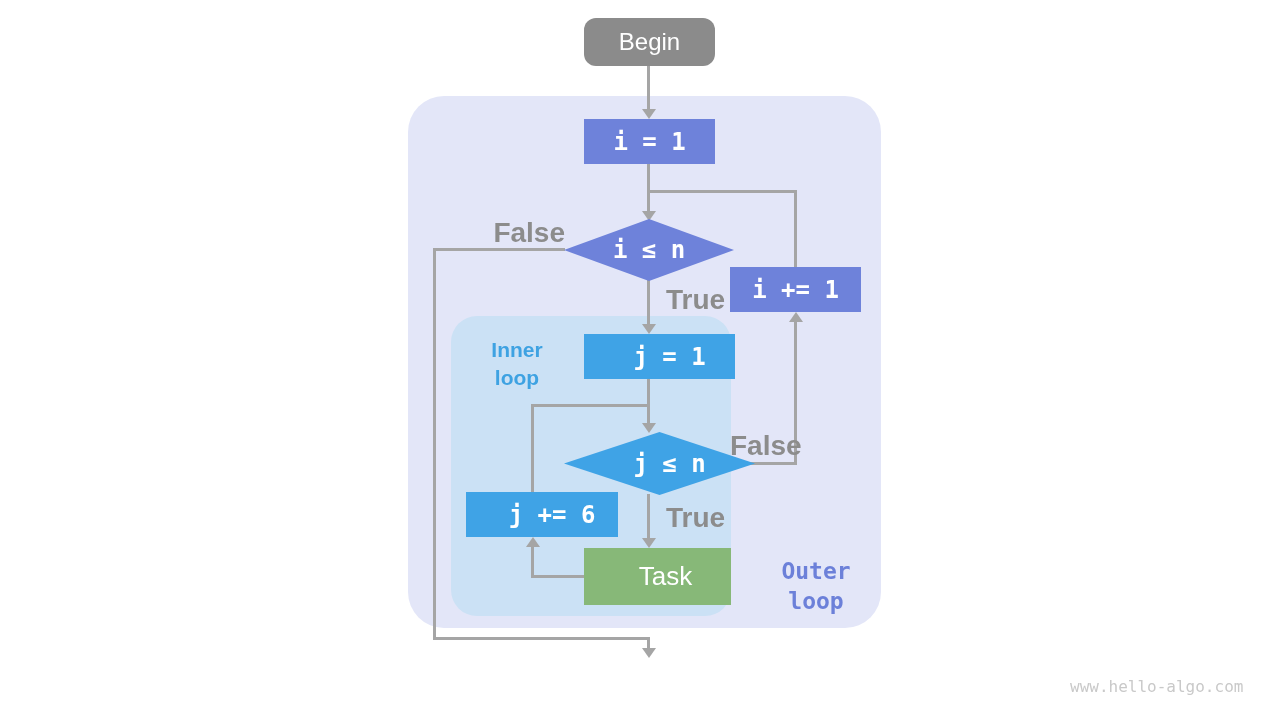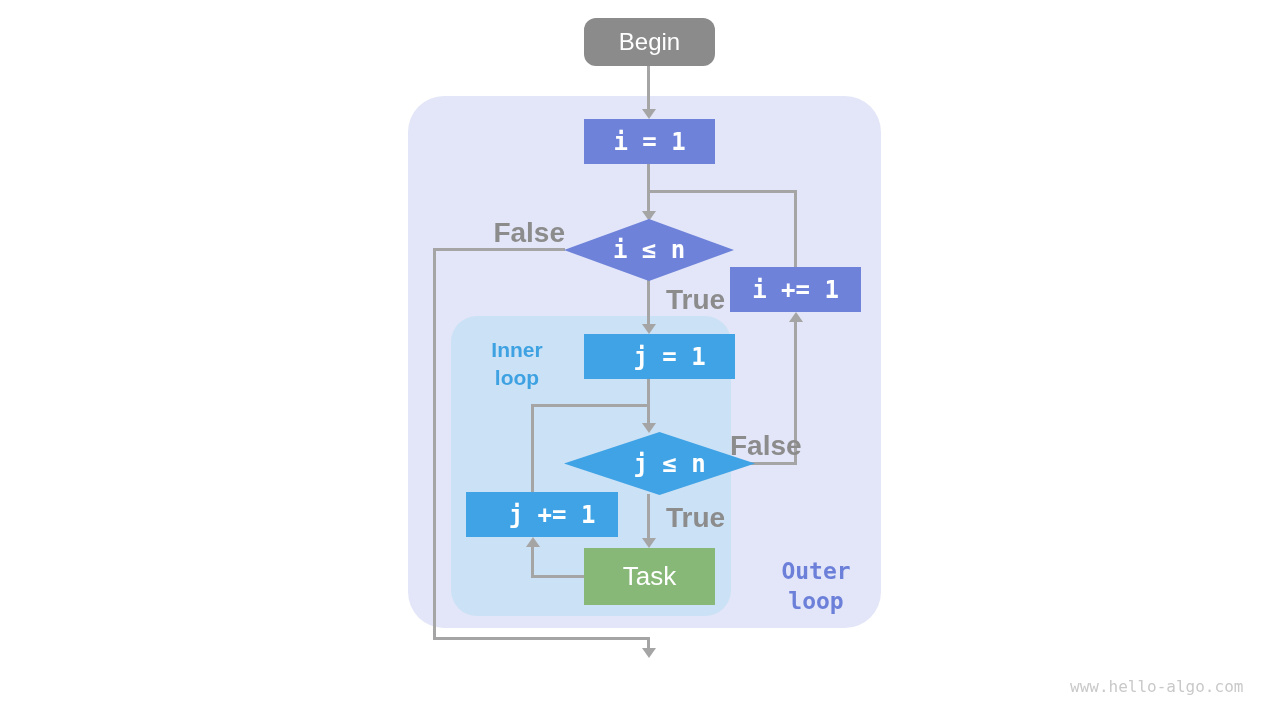--- a/index.html
+++ b/index.html
@@ -10,21 +10,21 @@
   #inner-region{background:var(--inner-bg,#cbe1f5);border-radius:26px;}
   .ln{position:absolute;background:var(--connector,#a5a5a5);}
   .arr{position:absolute;width:0;height:0;border-left:7px solid transparent;border-right:7px solid transparent;}
   .arr-d{border-top:10px solid var(--connector,#a5a5a5);}
   .arr-u{border-bottom:10px solid var(--connector,#a5a5a5);}
   .node{position:absolute;display:flex;align-items:center;justify-content:center;color:#ffffff;}
   .terminal{background:var(--terminal-node,#8b8b8b);border-radius:12px;font-size:24px;}
   .code{font-family:"DejaVu Sans Mono",monospace;font-weight:bold;font-size:24px;}
   .outer-node{background:var(--outer-node,#6e82da);}
   .inner-node{background:var(--inner-node,#3fa3e6);padding-left:20px;}
-  .task{background:var(--task-node,#87b878);font-size:26px;}
+  .task{background:var(--task-node,#87b878);font-size:26px;padding-left:16px;}
   .diamond{clip-path:polygon(50% 0,100% 50%,50% 100%,0 50%);}
   .branch{position:absolute;font-weight:bold;font-size:28px;color:var(--branch-text,#8c8c8c);}
   .looplabel{position:absolute;text-align:center;font-weight:bold;}
   #inner-loop-label{color:var(--inner-label,#3ea2e2);font-size:21px;line-height:28px;}
   #outer-loop-label{color:var(--outer-label,#6c80d9);font-family:"DejaVu Sans Mono",monospace;
                     font-size:23px;line-height:30px;}
   .watermark{position:absolute;font-family:"DejaVu Sans Mono",monospace;font-size:16px;
              color:var(--watermark,#c9c9c9);}
 </style>
 </head>
@@ -75,21 +75,21 @@
   <div class="node code outer-node" style="left:576px;top:119px;width:131px;height:45px;">i = 1</div>
 
   <div class="node code outer-node diamond" style="left:556px;top:219px;width:170px;height:62px;">i ≤ n</div>
 
   <div class="node code outer-node" style="left:722px;top:267px;width:131px;height:45px;">i += 1</div>
 
   <div class="node code inner-node" style="left:576px;top:334px;width:131px;height:45px;">j = 1</div>
 
   <div class="node code inner-node diamond" style="left:556px;top:432px;width:171px;height:63px;">j ≤ n</div>
 
-  <div class="node code inner-node" style="left:458px;top:492px;width:132px;height:45px;">j += 1</div>
+  <div class="node code inner-node" style="left:458px;top:492px;width:132px;height:45px;">j += 6</div>
 
   <div class="node task" style="left:576px;top:548px;width:131px;height:57px;">Task</div>
 
 
   <div class="branch" style="left:457px;top:217px;width:100px;text-align:right;">False</div>
   <div class="branch" style="left:658px;top:284px;">True</div>
   <div class="branch" style="left:722px;top:430px;">False</div>
   <div class="branch" style="left:658px;top:502px;">True</div>
 
   <div class="looplabel" id="inner-loop-label" style="left:449px;top:336px;width:120px;">

